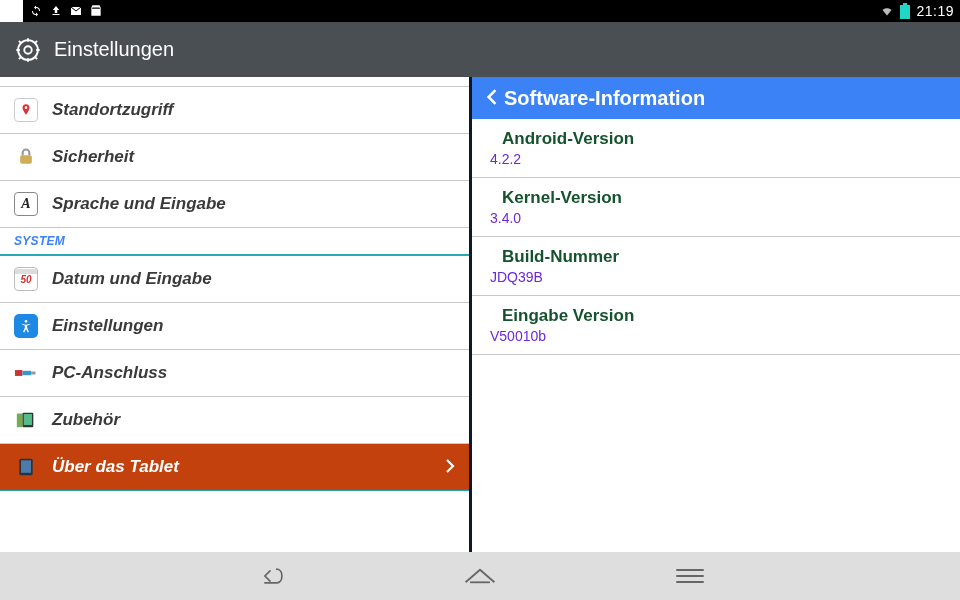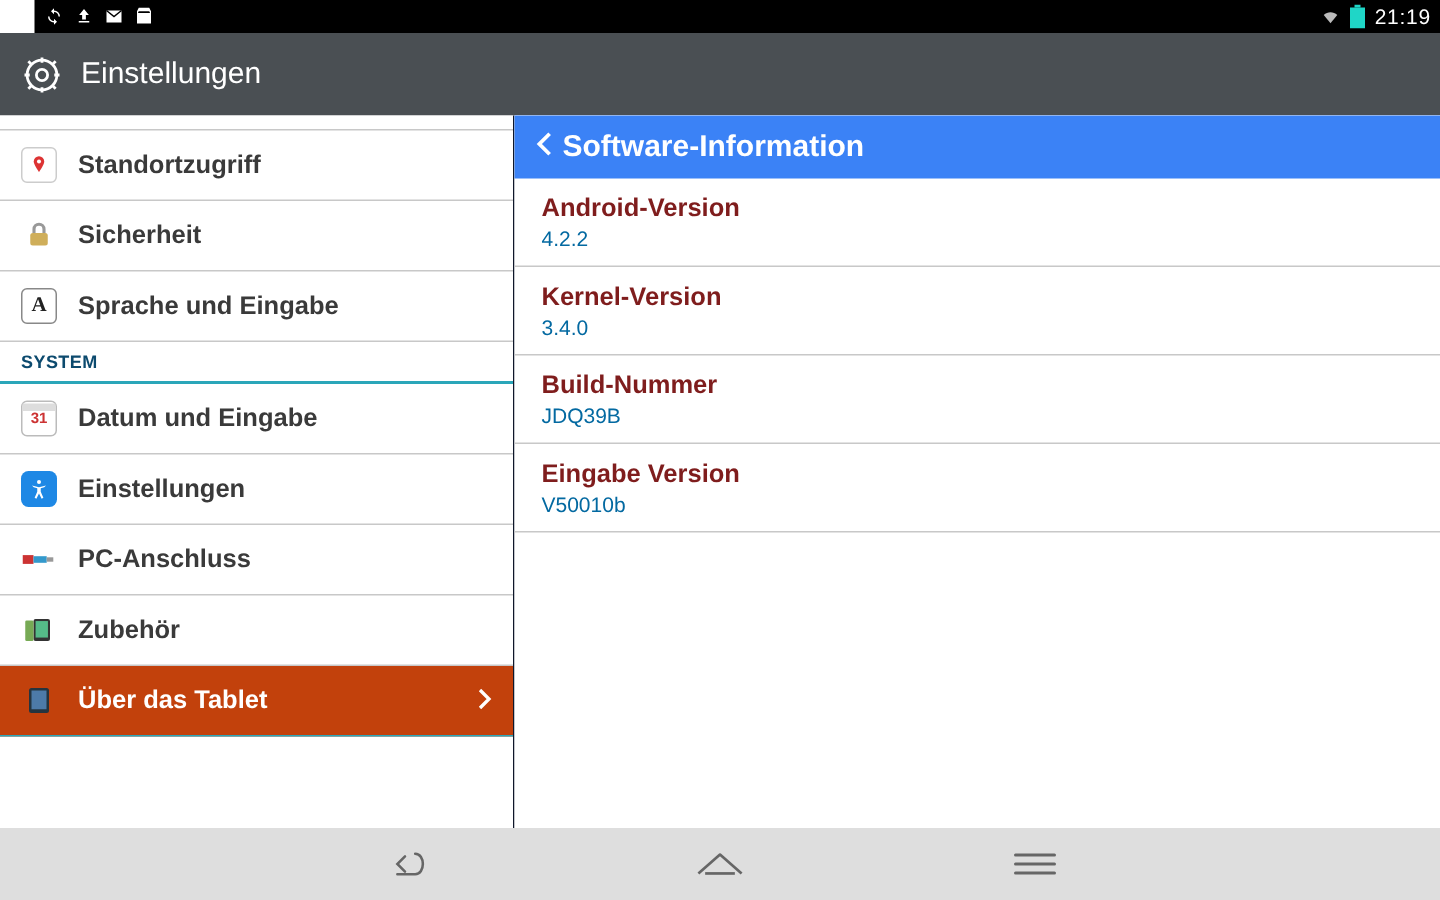--- a/index.html
+++ b/index.html
@@ -26,65 +26,65 @@
     height: 55px; background: #4a4f53; color: #fff;
     display: flex; align-items: center; padding: 0 14px; gap: 12px;
     font-size: 20px;
   }
 
   
   .main {
     display: flex; height: 475px; background: #fff;
   }
   .left {
-    width: 343px; border-right: 1px solid #0f172a; overflow: hidden;
-    display: flex; flex-direction: column;
+    width: 472px; border-right: 3px solid #0f172a; overflow: hidden;
+    display: flex; flex-direction: column; font-style: italic;
   }
   .right { flex: 1; background: #fff; }
 
   
   .list { list-style: none; }
   .list-stub { height: 10px; border-bottom: 1px solid #c8c8c8; }
   .item {
     display: flex; align-items: center; gap: 14px;
     height: 47px; padding: 0 14px;
     border-bottom: 1px solid #c8c8c8;
     font-size: 17px; font-weight: 600; color: #3a3a3a;
     cursor: pointer;
   }
   .item .icon {
     width: 24px; height: 24px; flex: 0 0 24px;
     display: inline-flex; align-items: center; justify-content: center;
   }
   .cat {
     height: 28px; display: flex; align-items: center; padding: 0 14px;
     font-size: 12px; font-weight: 700; letter-spacing: .3px;
-    color: #0c4a6e; border-bottom: 2px solid #2aa6b9;
+    color: #3b82f6; border-bottom: 2px solid #2aa6b9;
   }
   .item.selected {
     background: #c2410c; color: #fff; border-bottom: 1px solid #2aa6b9;
   }
   .item.selected .chev { color: #fff; }
   .item .chev { margin-left: auto; font-size: 18px; }
 
   
   .detail-head {
     height: 42px; background: #3b82f6; color: #fff;
     display: flex; align-items: center; gap: 6px; padding: 0 14px;
     font-size: 20px; font-weight: 600;
   }
   .detail-head .back { font-size: 20px; cursor: pointer; }
 
   .rows { list-style: none; }
   .row {
     padding: 10px 18px 10px 18px;
     border-bottom: 1px solid #c8c8c8;
   }
-  .row .k { font-size: 17px; font-weight: 700; color: #7f1d1d; }
-  .row .v { font-size: 14px; color: #0369a1; margin-top: 2px; }
+  .row .k { font-size: 17px; font-weight: 700; color: #14532d; margin-left: 12px; }
+  .row .v { font-size: 14px; color: #6d28d9; margin-top: 2px; }
 
   
   .navbar {
     height: 48px; background: #dedede;
     display: flex; align-items: center; justify-content: center; gap: 150px;
   }
   .nav-btn { width: 60px; height: 32px; display: flex; align-items: center; justify-content: center; cursor: pointer; color: #555; }
 
   
   .ibox {
@@ -184,21 +184,21 @@
 
 
       <li class="cat">
         <span>SYSTEM</span>
       </li>
 
       <li class="item">
         <span class="icon">
           <span class="ibox" style="background:#fff;border:1px solid #bbb;color:#c33;font-size:10px;font-weight:bold;position:relative;">
             <span style="position:absolute;top:1px;left:0;right:0;height:5px;background:#ddd;"></span>
-            <span style="position:relative;">31</span>
+            <span style="position:relative;">50</span>
           </span>
         </span>
         <span>Datum und Eingabe</span>
       </li>
 
       <li class="item">
         <span class="icon">
           <span class="ibox" style="background:#1e88e5;border-radius:5px;">
             <svg width="14" height="14" viewBox="0 0 24 24" fill="#fff">
                 <circle cx="12" cy="4" r="2.3"></circle>

